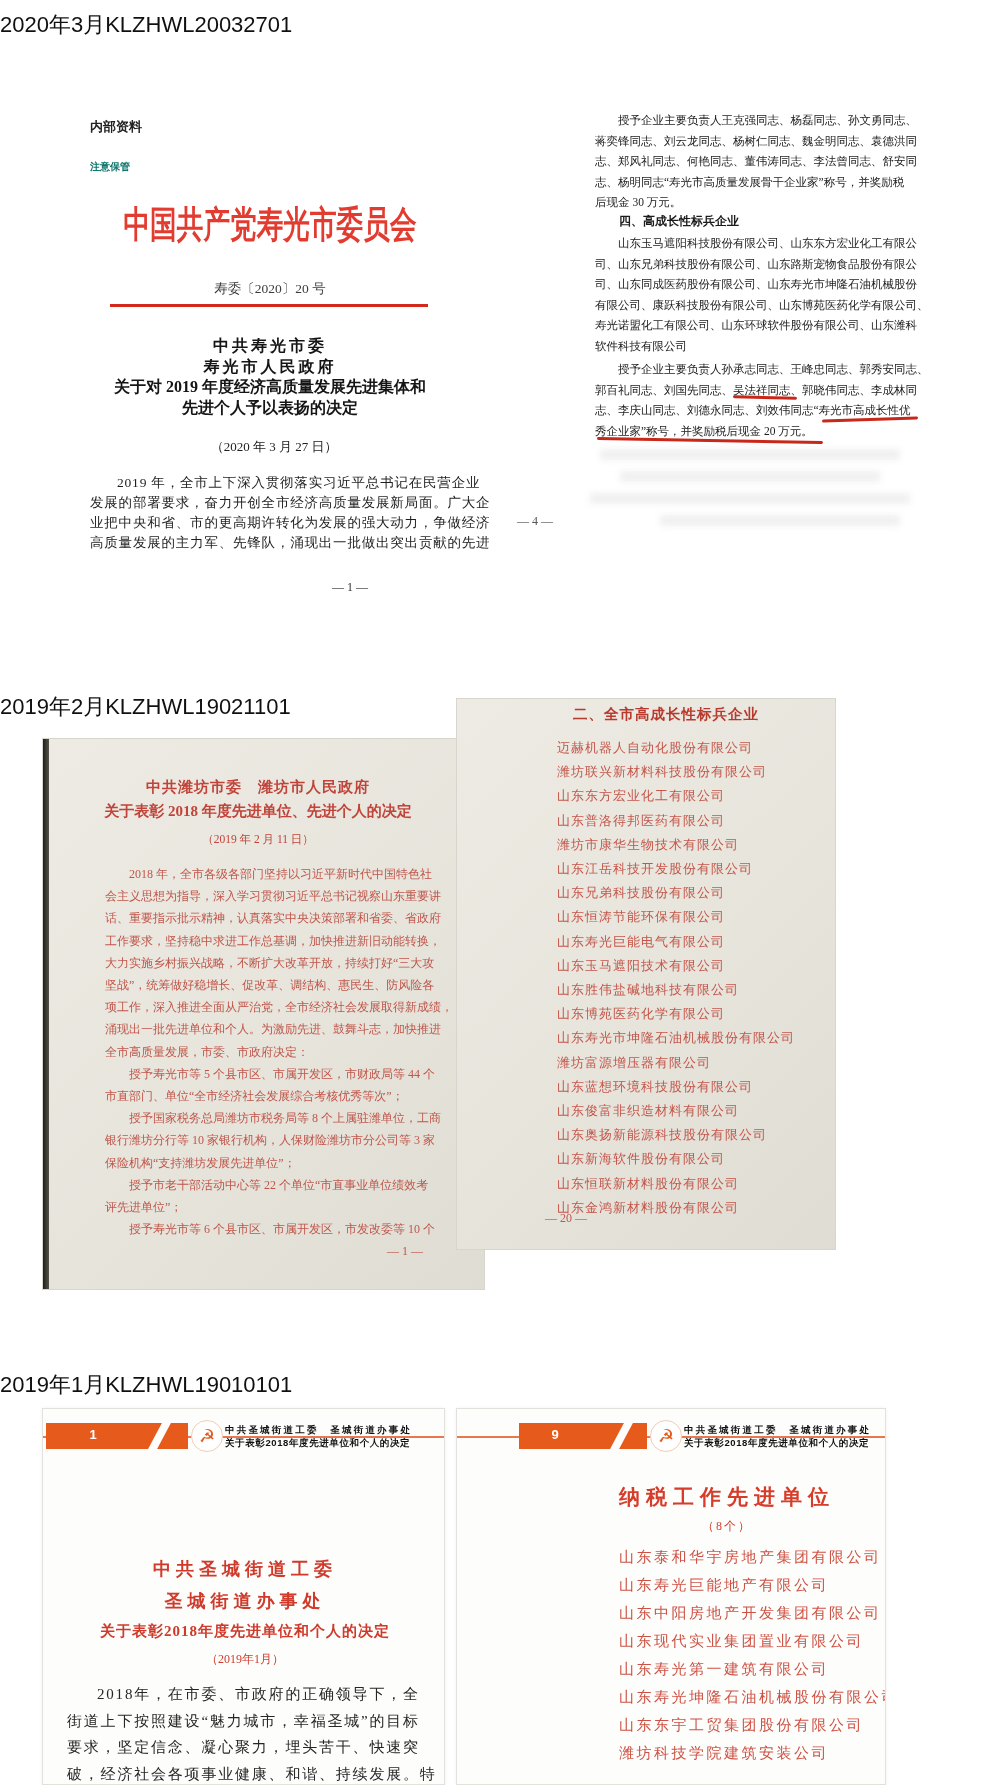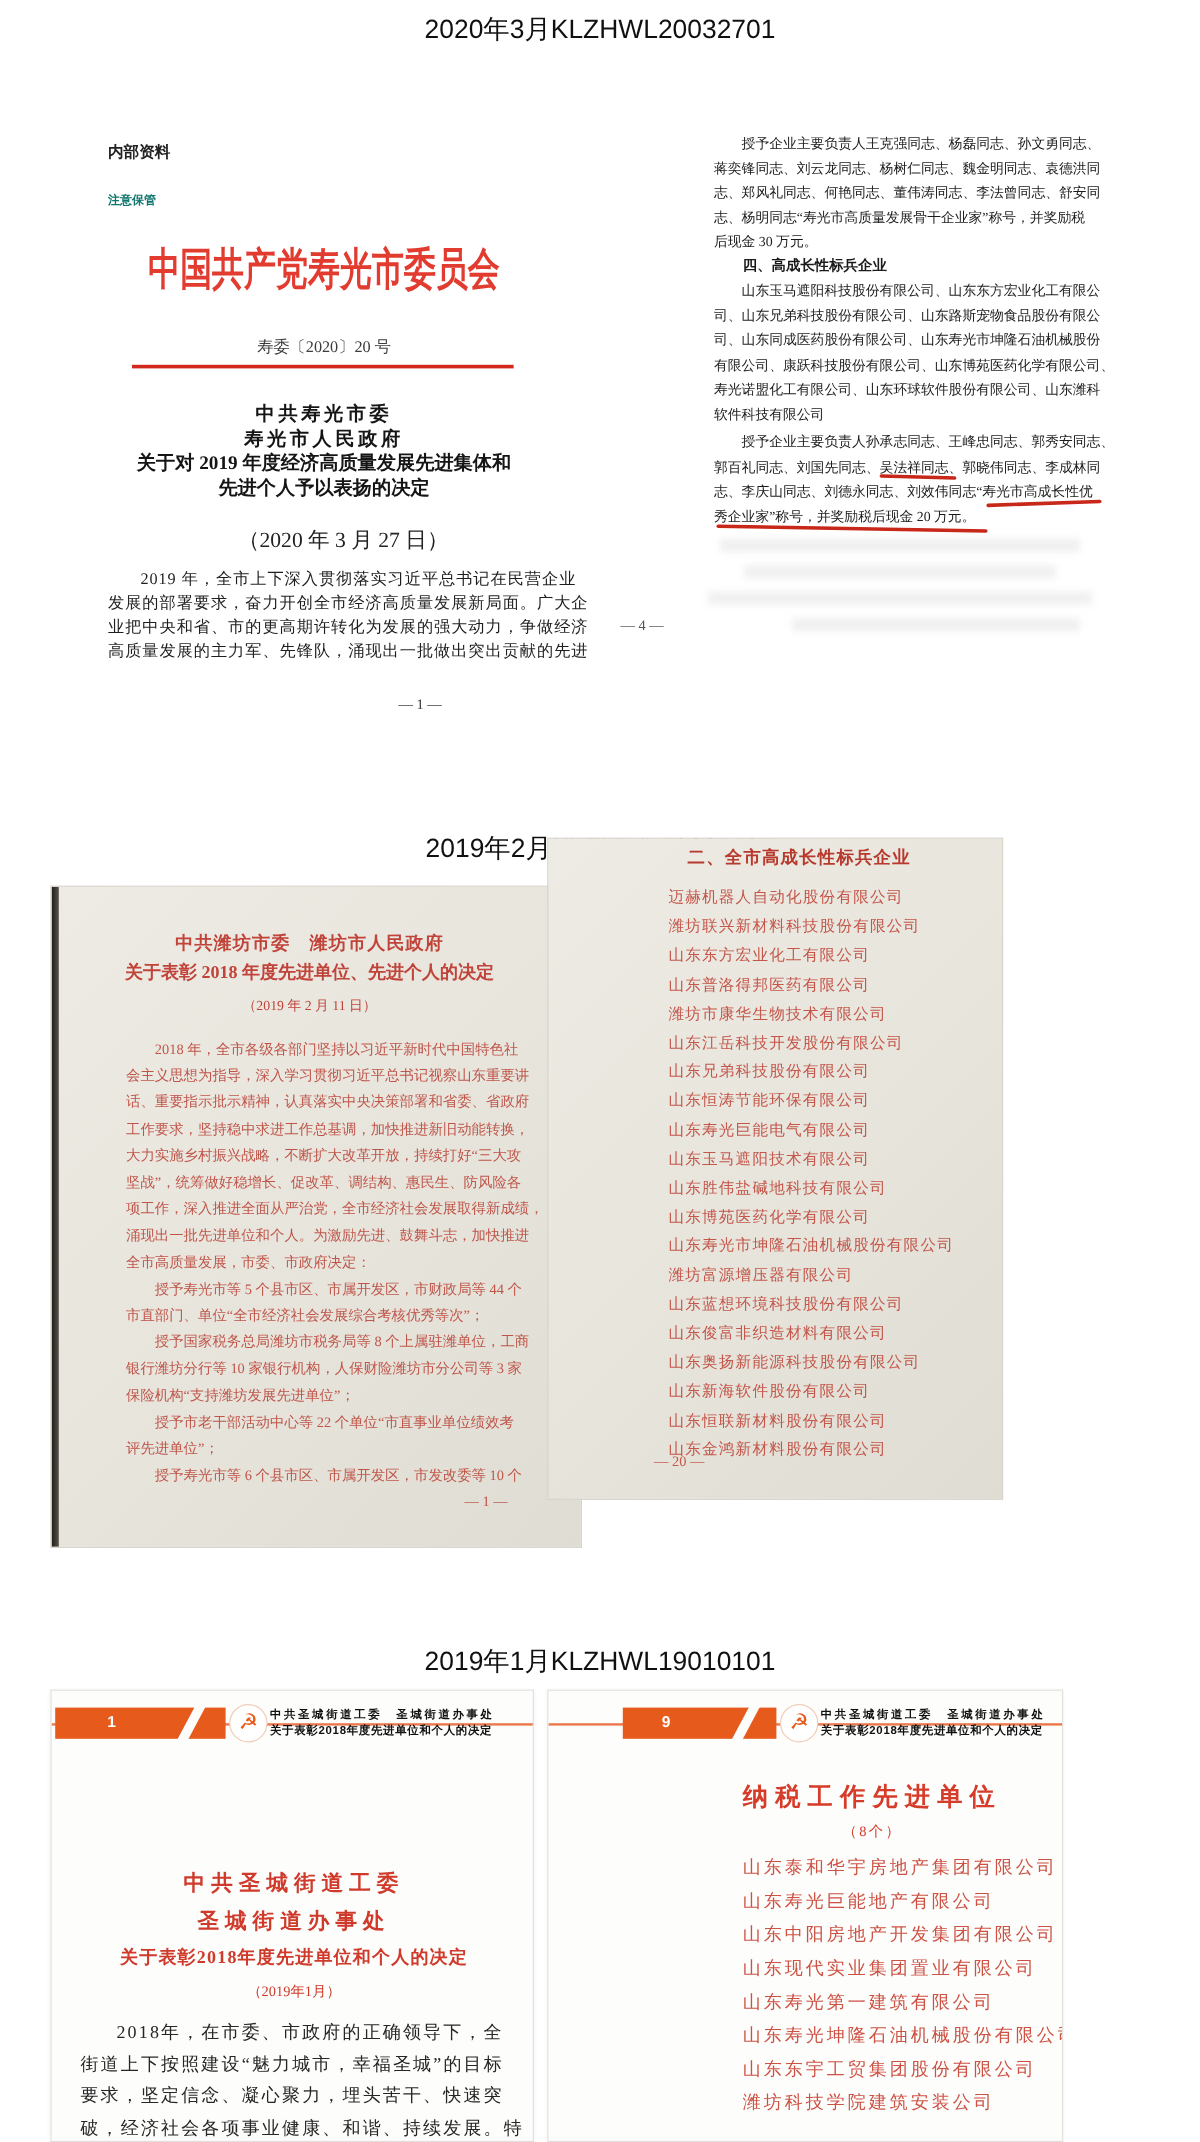--- a/index.html
+++ b/index.html
@@ -4,21 +4,21 @@
 <style>
   html,body{margin:0;padding:0;background:#fff}
   .page{position:relative;width:1000px;height:1785px;background:#fff;overflow:hidden;
         font-family:"Liberation Serif","DejaVu Serif",serif;color:#1b1b1b}
   .a{position:absolute}
   .c{text-align:center}
   .b{font-weight:bold}
   .n{white-space:nowrap}
   .i{text-indent:2em}
   .sans{font-family:Liberation Sans, sans-serif}
-  .sec-h{position:absolute;left:0;width:100%;text-align:center;font-family:"Liberation Sans","DejaVu Sans",sans-serif;
+  .sec-h{position:absolute;left:0;width:100%;text-align:left;font-family:"Liberation Sans","DejaVu Sans",sans-serif;
          font-size:22px;color:#101010}
   .photo{position:absolute;overflow:hidden;box-sizing:border-box}
   .photo2{background:linear-gradient(135deg,#eeebe4,#e7e4dc 55%,#dfdcd3);border:1px solid #d8d5cc}
   .photo3{background:#fdfdfc;border:1px solid #e3e1dc;box-shadow:0 0 4px rgba(0,0,0,.05)}
   .redtxt{color:#bf5549}
   .hairline{position:absolute;height:2px;background:#e85f2e;opacity:.85}
   .band{position:absolute;height:26px;background:#e65a1c}
   .bandnum{position:absolute;width:40px;text-align:center;color:#fff;font-weight:bold;font-size:13px;
            font-family:"Liberation Sans","DejaVu Sans",sans-serif}
   .slash{position:absolute;width:9px;height:30px;background:#fdfdfc;transform:skewX(-28deg)}
@@ -41,21 +41,21 @@
     <div class="a b sans n" style="left:30px;top:72px;font-size:10px;color:#0f766e">注意保管</div>
     <div class="a c b n" style="left:0;top:112px;width:100%;font-size:37px;color:#e23b30;transform:scaleX(.72)">中国共产党寿光市委员会</div>
     <div class="a c n" style="left:0;top:192px;width:100%;font-size:13.5px;color:#3c3c3c">寿委〔2020〕20 号</div>
     <div class="a" style="left:50px;top:216px;width:318px;height:3px;background:#d3281c"></div>
     <div class="a c b" style="left:0;top:248px;width:100%;font-size:16px;line-height:20.5px;color:#151515">
       <div class="n" style="letter-spacing:3px">中共寿光市委</div>
       <div class="n" style="letter-spacing:3px">寿光市人民政府</div>
       <div class="n">关于对 2019 年度经济高质量发展先进集体和</div>
       <div class="n">先进个人予以表扬的决定</div>
     </div>
-    <div class="a c n" style="left:16px;top:350px;width:100%;font-size:18px;color:#222">（2020 年 3 月 27 日）</div>
+    <div class="a c n" style="left:4px;top:350px;width:100%;font-size:13px;color:#222">（2020 年 3 月 27 日）</div>
     <div class="a" style="left:30px;top:385px;width:386px;font-size:13.5px;line-height:20.1px;letter-spacing:.8px;color:#1e1e1e">
       <div class="n i">2019 年，全市上下深入贯彻落实习近平总书记在民营企业</div>
       <div class="n">发展的部署要求，奋力开创全市经济高质量发展新局面。广大企</div>
       <div class="n">业把中央和省、市的更高期许转化为发展的强大动力，争做经济</div>
       <div class="n">高质量发展的主力军、先锋队，涌现出一批做出突出贡献的先进</div>
     </div>
     <div class="a c n" style="left:160px;top:492px;width:260px;font-size:12px;color:#333">— 1 —</div>
   </div>
 
   <div class="a" style="left:595px;top:100px;width:330px;height:420px;font-size:11.5px;color:#1b1b1b">

